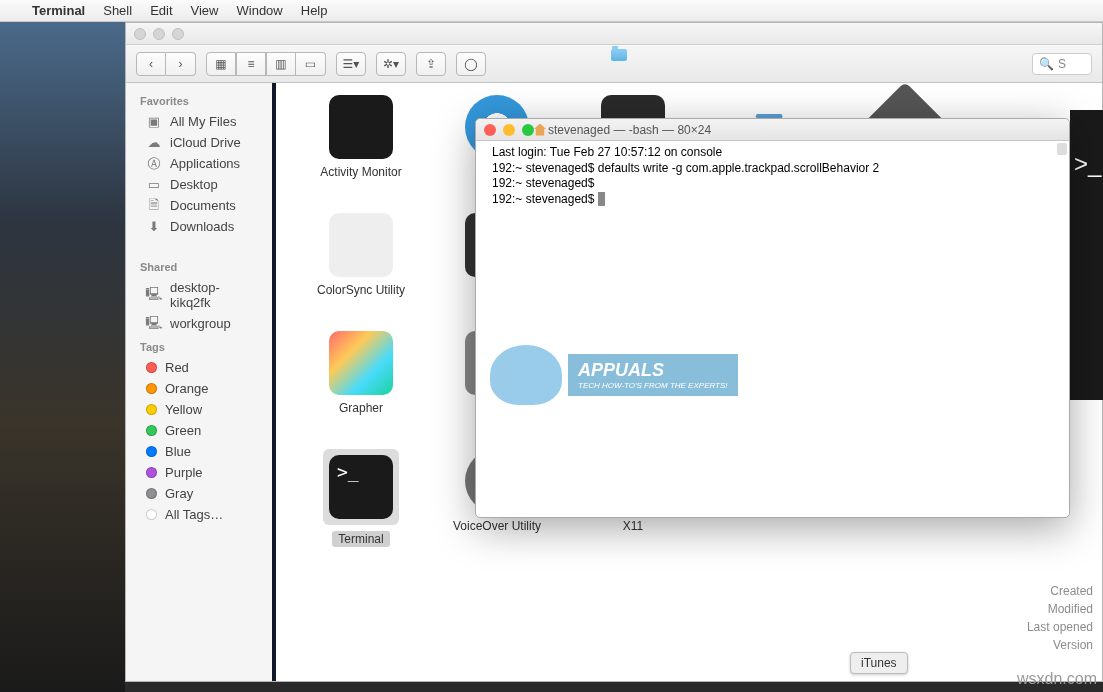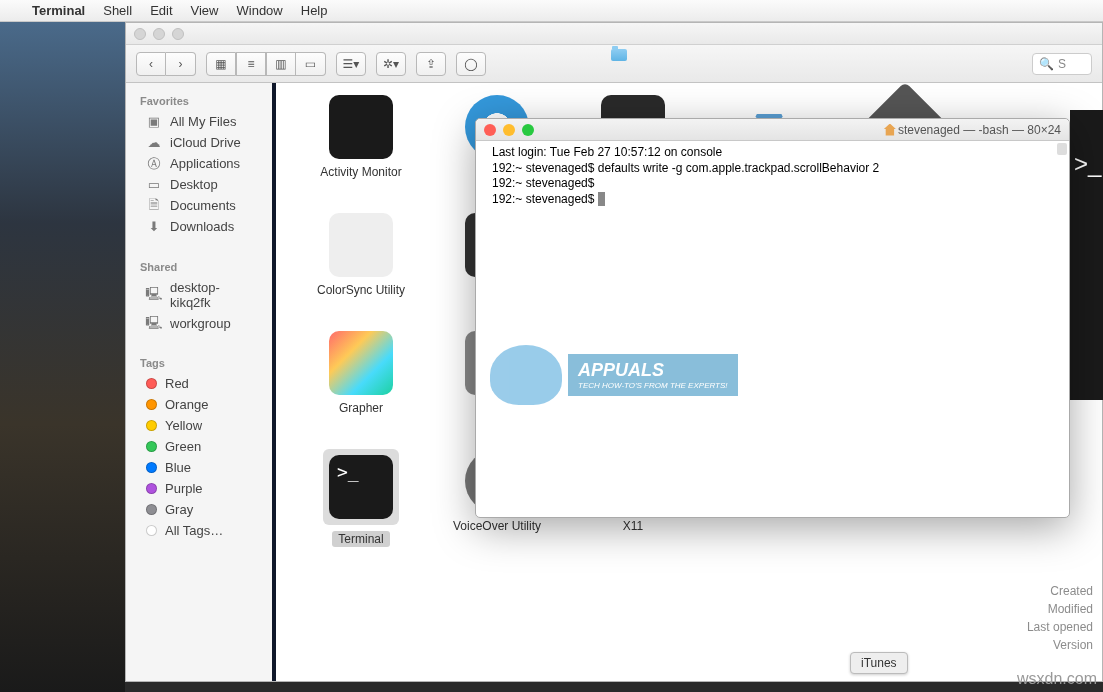--- a/index.html
+++ b/index.html
@@ -59,21 +59,21 @@
 .i-grapher { background: linear-gradient(135deg,#ff6b6b,#feca57,#48dbfb,#1dd1a1); }
 .i-keychain { background: #888; }
 .i-terminal { background: #1a1a1a; position: relative; }
 .i-terminal::after { content: '>_'; color: #fff; font-family: monospace; font-size: 18px; position: absolute; top: 6px; left: 8px; }
 .i-voice { background: #777; border-radius: 50%; }
 .i-x11 { background: #fff; border: 1px solid #ccc; color: #333; }
 
 
 .terminal { position: absolute; top: 118px; left: 475px; width: 595px; height: 400px; background: #fff; border: 1px solid #aaa; border-radius: 5px; box-shadow: 0 10px 40px rgba(0,0,0,0.35); z-index: 20; display: flex; flex-direction: column; }
 .term-title { height: 22px; background: linear-gradient(#f3f3f3,#e4e4e4); border-bottom: 1px solid #c8c8c8; display: flex; align-items: center; padding: 0 8px; border-radius: 5px 5px 0 0; }
-.term-title .title { flex: 1; text-align: center; font-size: 12px; color: #555; display: flex; align-items: center; justify-content: flex-end; gap: 2px; }
+.term-title .title { flex: 1; text-align: center; font-size: 12px; color: #555; display: flex; align-items: center; justify-content: flex-start; gap: 2px; }
 .home-icon { width: 12px; height: 12px; background: #e8a552; clip-path: polygon(50% 0, 100% 45%, 85% 45%, 85% 100%, 15% 100%, 15% 45%, 0 45%); }
 .term-body { flex: 1; padding: 4px 16px; font-family: "Menlo", monospace; font-size: 12px; color: #000; line-height: 1.3; white-space: pre; overflow: auto; position: relative; }
 .cursor { display: inline-block; width: 7px; height: 14px; background: #888; vertical-align: text-bottom; }
 .term-scroll { position: absolute; right: 2px; top: 2px; width: 10px; height: 12px; background: #ddd; border-radius: 2px; }
 
 
 .right-panel { position: absolute; right: 0; top: 110px; width: 33px; height: 290px; background: #1a1a1a; z-index: 10; color: #fff; font-family: monospace; font-size: 24px; padding-top: 40px; text-align: left; padding-left: 4px; }
 
 
 .info { position: absolute; right: 10px; top: 582px; text-align: right; font-size: 12px; color: #8c8c8c; line-height: 1.5; z-index: 8; }
@@ -169,21 +169,21 @@
       <div class="side-head" style="margin-top:20px">Shared</div>
       <div class="side-item">
           <span class="side-icon">🖳</span>
           <span>desktop-kikq2fk</span>
         </div>
       <div class="side-item">
           <span class="side-icon">🖳</span>
           <span>workgroup</span>
         </div>
 
-      <div class="side-head" style="margin-top:19px">Tags</div>
+      <div class="side-head" style="margin-top:3px">Tags</div>
       <div class="side-item">
           <span class="tag-dot" style="background:#ff5b57"></span>
           <span>Red</span>
         </div>
       <div class="side-item">
           <span class="tag-dot" style="background:#ff9500"></span>
           <span>Orange</span>
         </div>
       <div class="side-item">
           <span class="tag-dot" style="background:#ffcc00"></span>

